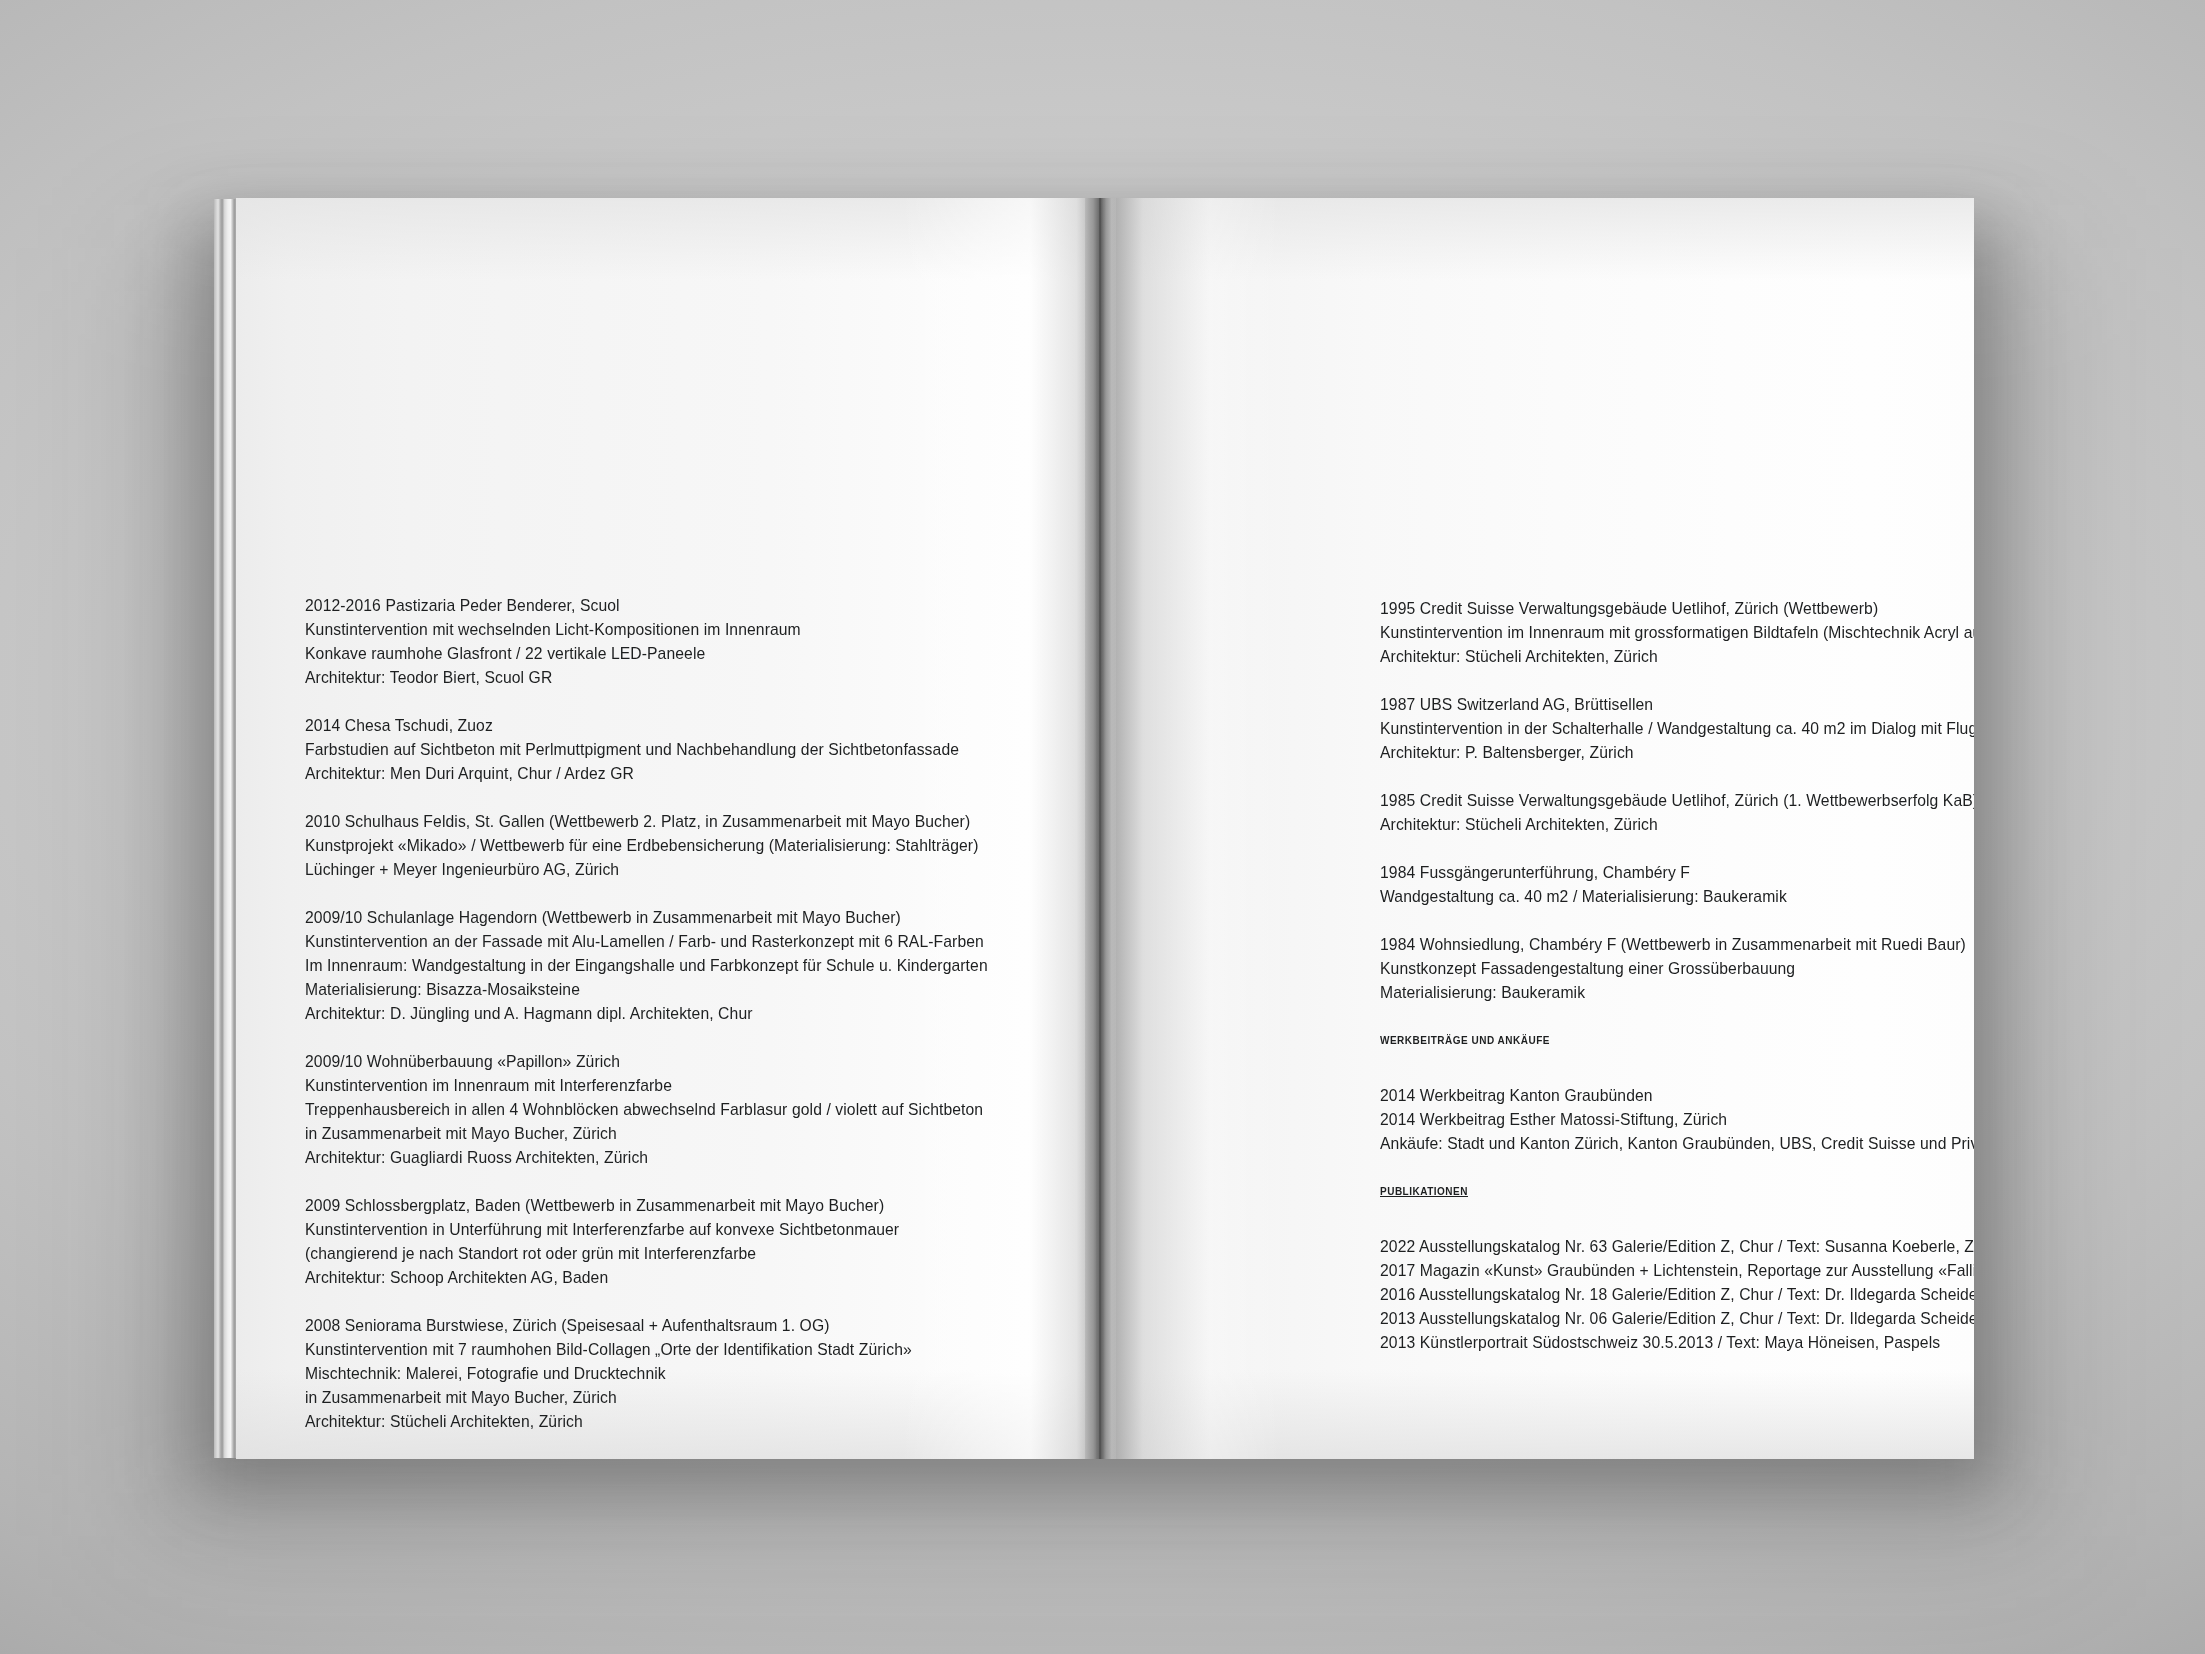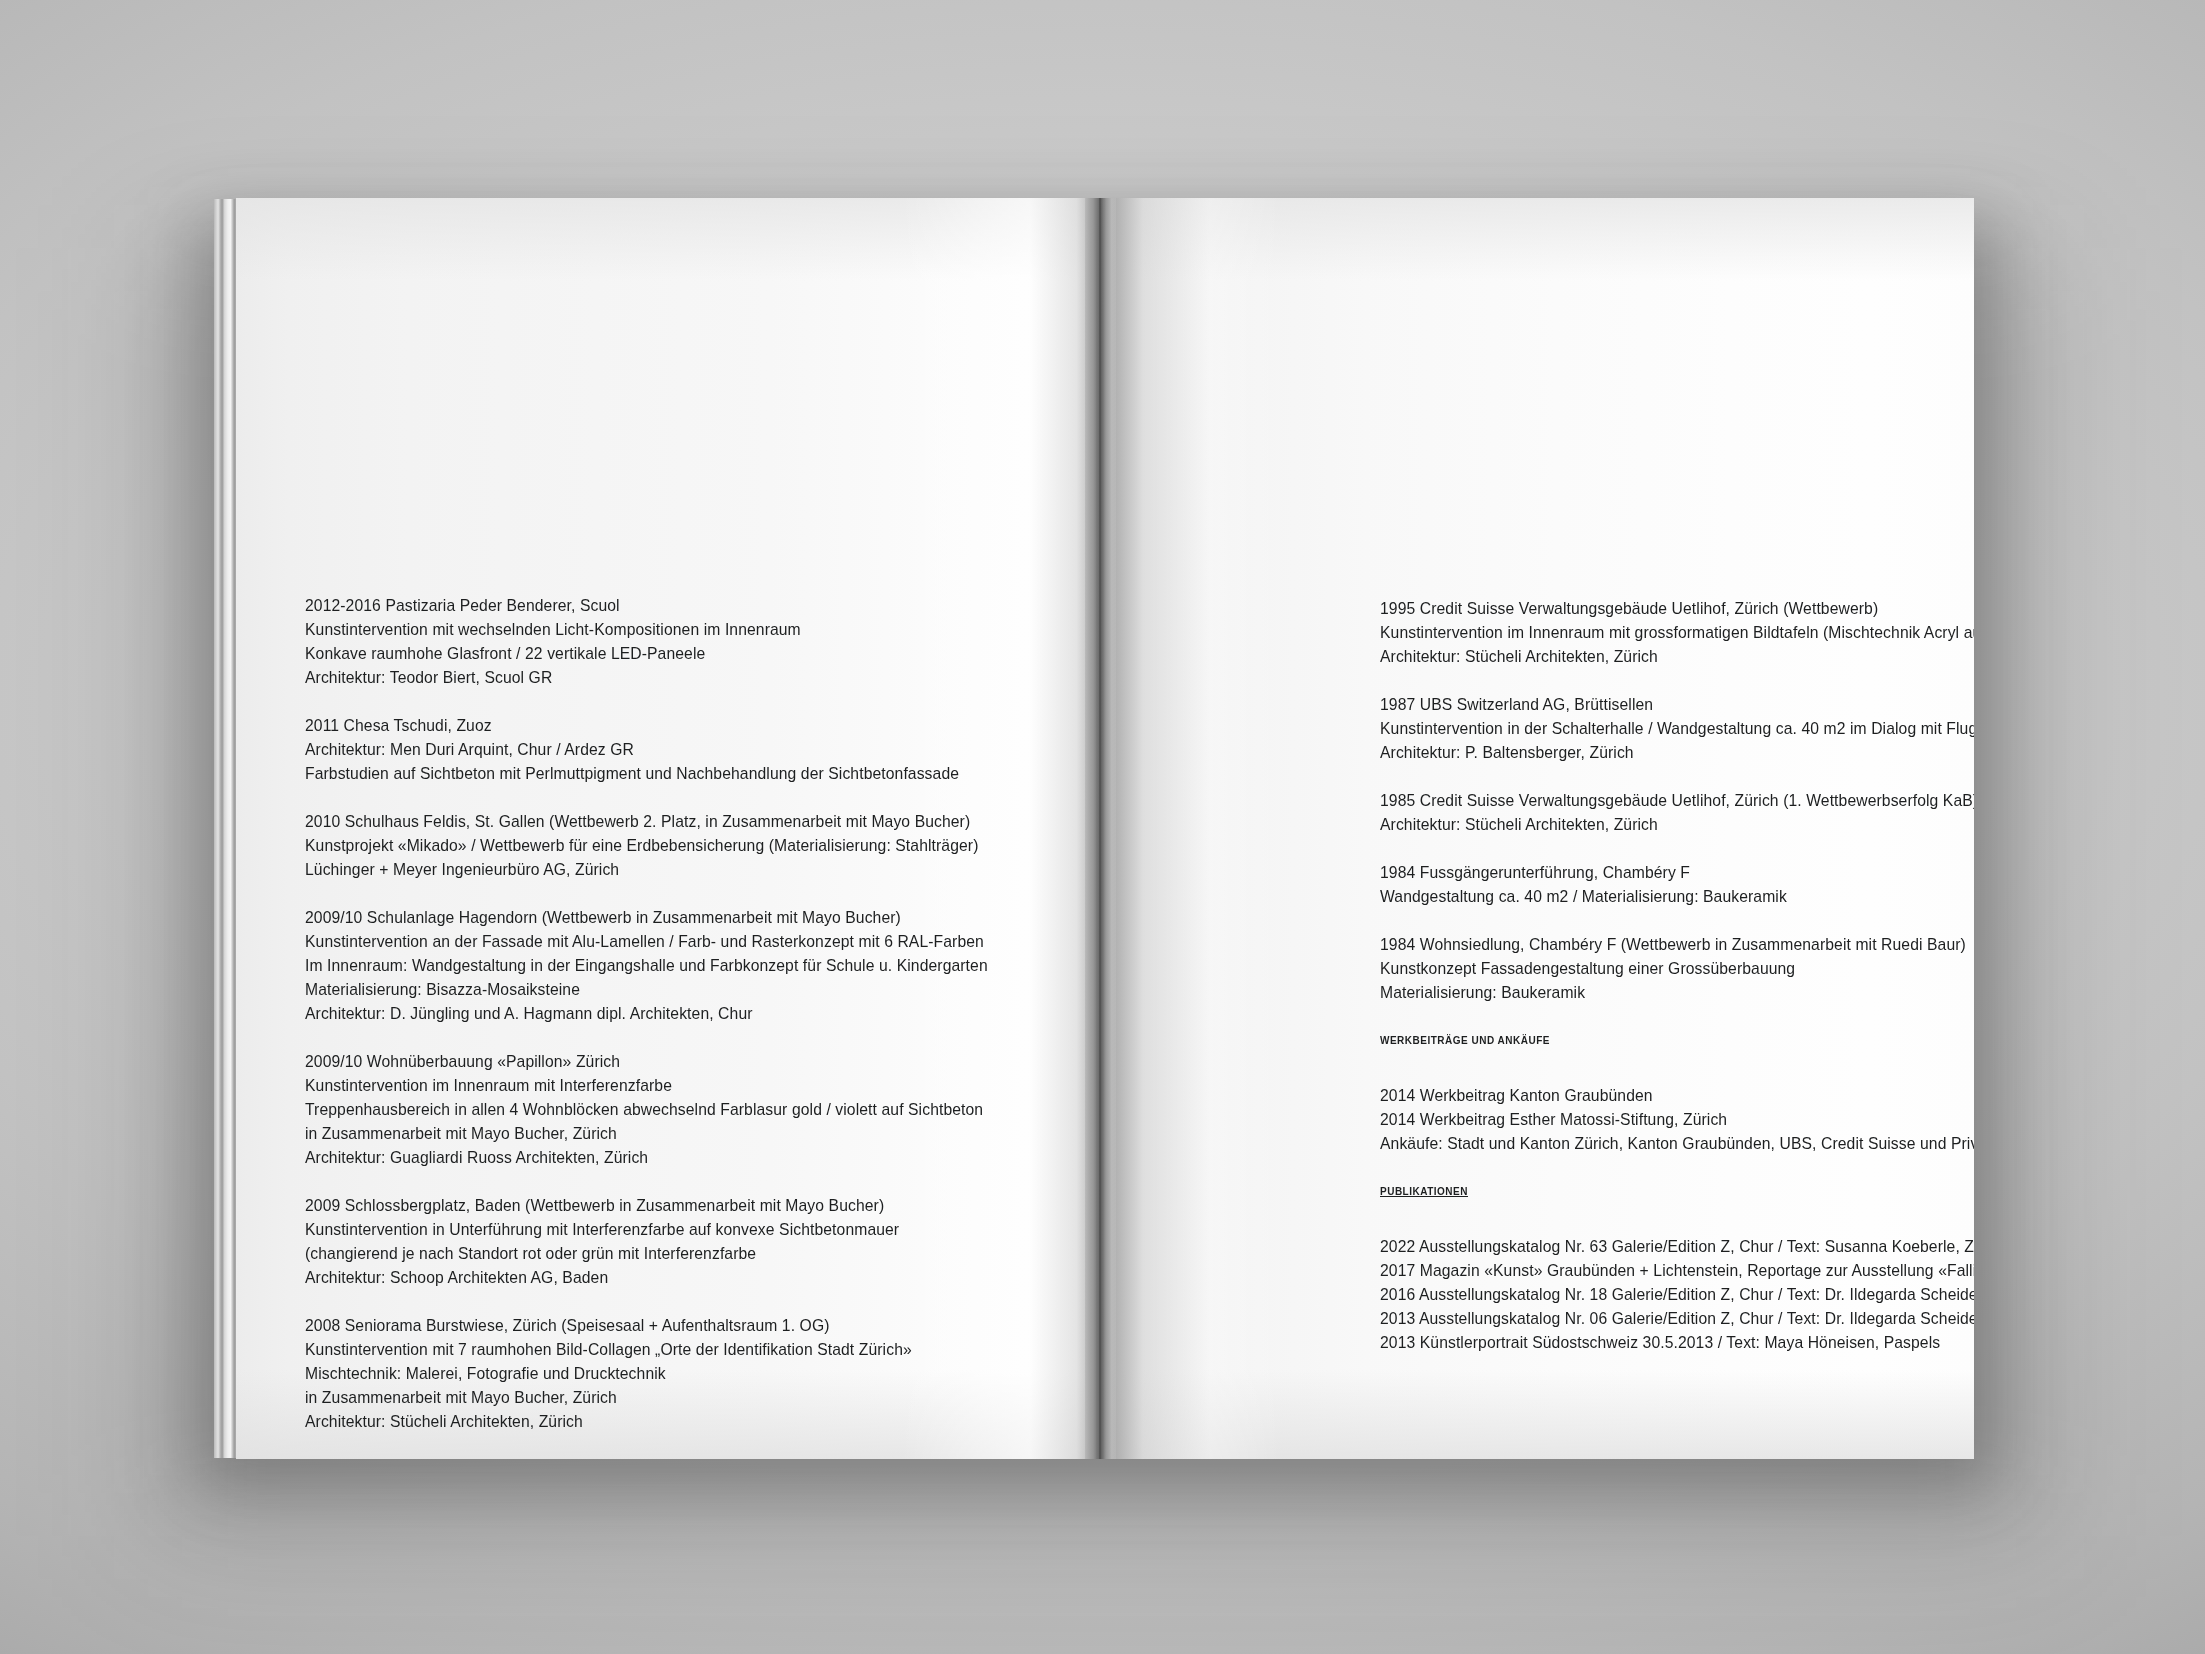--- a/index.html
+++ b/index.html
@@ -189,23 +189,23 @@
       <div class="curl"></div>
 
       <div class="col left-col" id="left-col">
           <div class="entry">
             <span class="line">2012-2016 Pastizaria Peder Benderer, Scuol</span>
             <span class="line">Kunstintervention mit wechselnden Licht-Kompositionen im Innenraum</span>
             <span class="line">Konkave raumhohe Glasfront / 22 vertikale LED-Paneele</span>
             <span class="line">Architektur: Teodor Biert, Scuol GR</span>
           </div>
           <div class="entry">
-            <span class="line">2011 Chesa Tschudi, Zuoz</span>
+            <span class="line">2014 Chesa Tschudi, Zuoz</span>
+            <span class="line">Farbstudien auf Sichtbeton mit Perlmuttpigment und Nachbehandlung der Sichtbetonfassade</span>
             <span class="line">Architektur: Men Duri Arquint, Chur / Ardez GR</span>
-            <span class="line">Farbstudien auf Sichtbeton mit Perlmuttpigment und Nachbehandlung der Sichtbetonfassade</span>
           </div>
           <div class="entry">
             <span class="line">2010 Schulhaus Feldis, St. Gallen (Wettbewerb 2. Platz, in Zusammenarbeit mit Mayo Bucher)</span>
             <span class="line">Kunstprojekt «Mikado» / Wettbewerb für eine Erdbebensicherung (Materialisierung: Stahlträger)</span>
             <span class="line">Lüchinger + Meyer Ingenieurbüro AG, Zürich</span>
           </div>
           <div class="entry">
             <span class="line">2009/10 Schulanlage Hagendorn (Wettbewerb in Zusammenarbeit mit Mayo Bucher)</span>
             <span class="line">Kunstintervention an der Fassade mit Alu-Lamellen / Farb- und Rasterkonzept mit 6 RAL-Farben</span>
             <span class="line">Im Innenraum: Wandgestaltung in der Eingangshalle und Farbkonzept für Schule u. Kindergarten</span>

